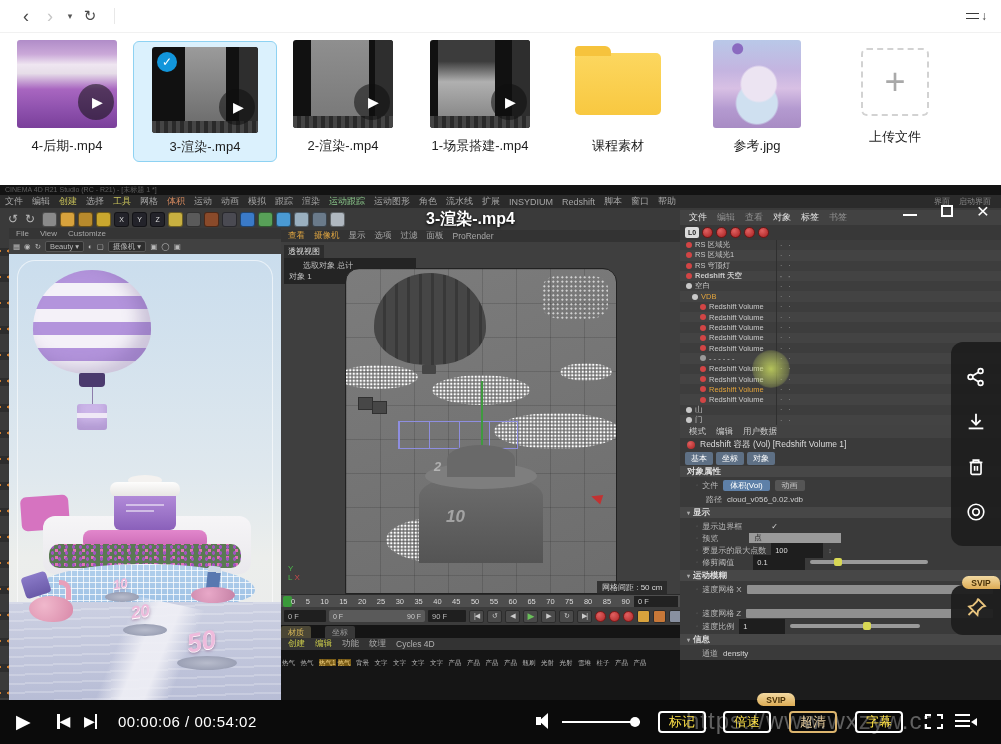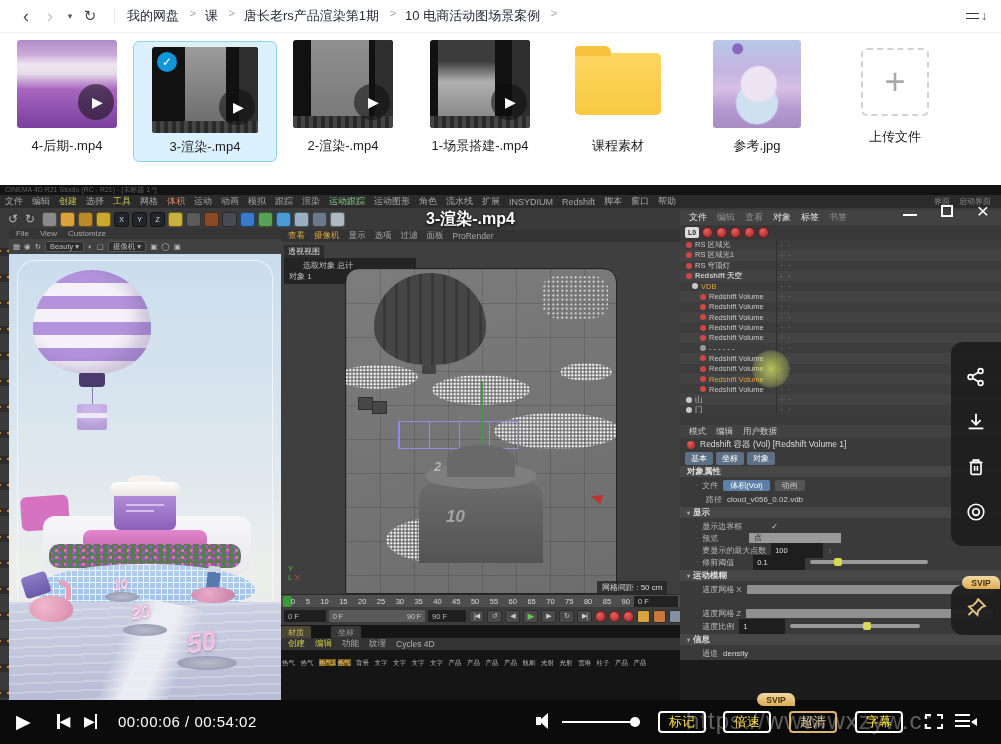--- a/index.html
+++ b/index.html
@@ -151,21 +151,21 @@
 .ruler-ticks{position:absolute;left:10px;right:50px;top:0;height:100%;display:flex;justify-content:space-between;font-size:7.5px;color:#dadada;align-items:center}
 .ph{position:absolute;left:2px;top:1px;width:9px;height:11px;background:#3a9a3a;border-radius:2px}
 .ruler-cur{position:absolute;right:2px;top:1px;width:44px;height:11px;background:#222;color:#ccc;font-size:7.5px;display:flex;align-items:center;padding:0 4px}
 .trans{position:absolute;left:281px;top:422px;width:399px;height:18px;background:#3c3c3c;display:flex;align-items:center;gap:3px;padding:0 3px}
 .fld{background:#1f1f1f;color:#bbb;font-size:7.5px;height:12px;display:flex;align-items:center;padding:0 4px;border-radius:1px;flex:none}
 .rng{width:96px;height:12px;background:#5a5a5a;border-radius:2px;font-size:7px;color:#ccc;display:flex;justify-content:space-between;padding:0 4px;align-items:center;flex:none}
 .tbtn{width:15px;height:13px;background:#4a4a4a;border:1px solid #2c2c2c;border-radius:2px;color:#ccc;font-size:7px;display:flex;align-items:center;justify-content:center;flex:none;letter-spacing:-1px}
 .tbtn.play{color:#6abf5a;font-size:9px}
 .rdot{width:11px;height:11px;border-radius:50%;background:radial-gradient(circle at 35% 30%,#e06060,#b02828);border:1px solid #801818;flex:none}
 .kchip{width:13px;height:13px;border-radius:2px;border:1px solid #2c2c2c;flex:none}
-.mt-tabs{position:absolute;left:281px;top:441px;height:12px;display:flex;gap:20px;font-size:8px;z-index:2}
+.mt-tabs{position:absolute;left:281px;top:441px;height:12px;display:flex;gap:14px;font-size:8px;z-index:2}
 .mtab{padding:0 7px;border-radius:2px 2px 0 0;display:flex;align-items:center}
 .mtab.on{background:#4a4636;color:#d8b858}
 .mtab.off{background:#383838;color:#979797}
 .mat-menu{position:absolute;left:281px;top:453px;width:399px;height:12px;background:#333;display:flex;gap:10px;font-size:8.5px;color:#b0b0b0;align-items:center;padding:0 7px}
 .mat-menu span:nth-child(1),.mat-menu span:nth-child(2){color:#c8c84a}
 .mats{position:absolute;left:282px;top:466px;width:399px}
 .mrow{display:flex;gap:2.5px;margin-bottom:1px}
 .mat{width:16px;flex:none}
 .mball{width:16px;height:16px;border-radius:2px;position:relative;background:#888}
 .mball::after{content:"";position:absolute;inset:0;border-radius:2px;background:radial-gradient(circle at 35% 30%,rgba(255,255,255,.6) 0,rgba(255,255,255,.12) 32%,rgba(0,0,0,.38) 96%)}
@@ -251,26 +251,20 @@
 <body>
 
 <div class="screen">
 
   <header id="topbar">
     <span class="nav-ico">‹</span>
     <span class="nav-ico fwd">›</span>
     <span class="nav-ico dd">▾</span>
     <span class="nav-ico rf">↻</span>
     <span class="tb-div"></span>
-    <nav class="crumb">
-      <span class="crumb-item">我的网盘</span>
-        <span class="crumb-item">课</span>
-        <span class="crumb-item">唐长老rs产品渲染第1期</span>
-        <span class="crumb-item">10 电商活动图场景案例</span>
-    </nav>
     <span class="sort">
       <span class="bars">
           <i></i>
           <i></i>
         </span>
       <span class="arr">↓</span>
     </span>
   </header>
 
   <section>
@@ -774,20 +768,24 @@
             <div class="om-row" style="padding-left: 6px;">
               <span class="om-ico" style="background: rgb(210, 69, 69);"></span>
               <span class="om-name">RS 穹顶灯</span>
             </div>
 
             <div class="om-row" style="padding-left: 6px; font-weight: bold;">
               <span class="om-ico" style="background: rgb(210, 69, 69);"></span>
               <span class="om-name">Redshift 天空</span>
             </div>
 
+            <div class="om-row" style="padding-left: 6px;">
+              <span class="om-ico" style="background: rgb(200, 200, 200);"></span>
+              <span class="om-name">空白</span>
+            </div>
 
             <div class="om-row" style="padding-left: 12px;">
               <span class="om-ico" style="background: rgb(200, 200, 200);"></span>
               <span class="om-name" style="color: rgb(226, 164, 60);">VDB</span>
             </div>
 
             <div class="om-row" style="padding-left: 20px;">
               <span class="om-ico" style="background: rgb(210, 69, 69);"></span>
               <span class="om-name">Redshift Volume</span>
             </div>

